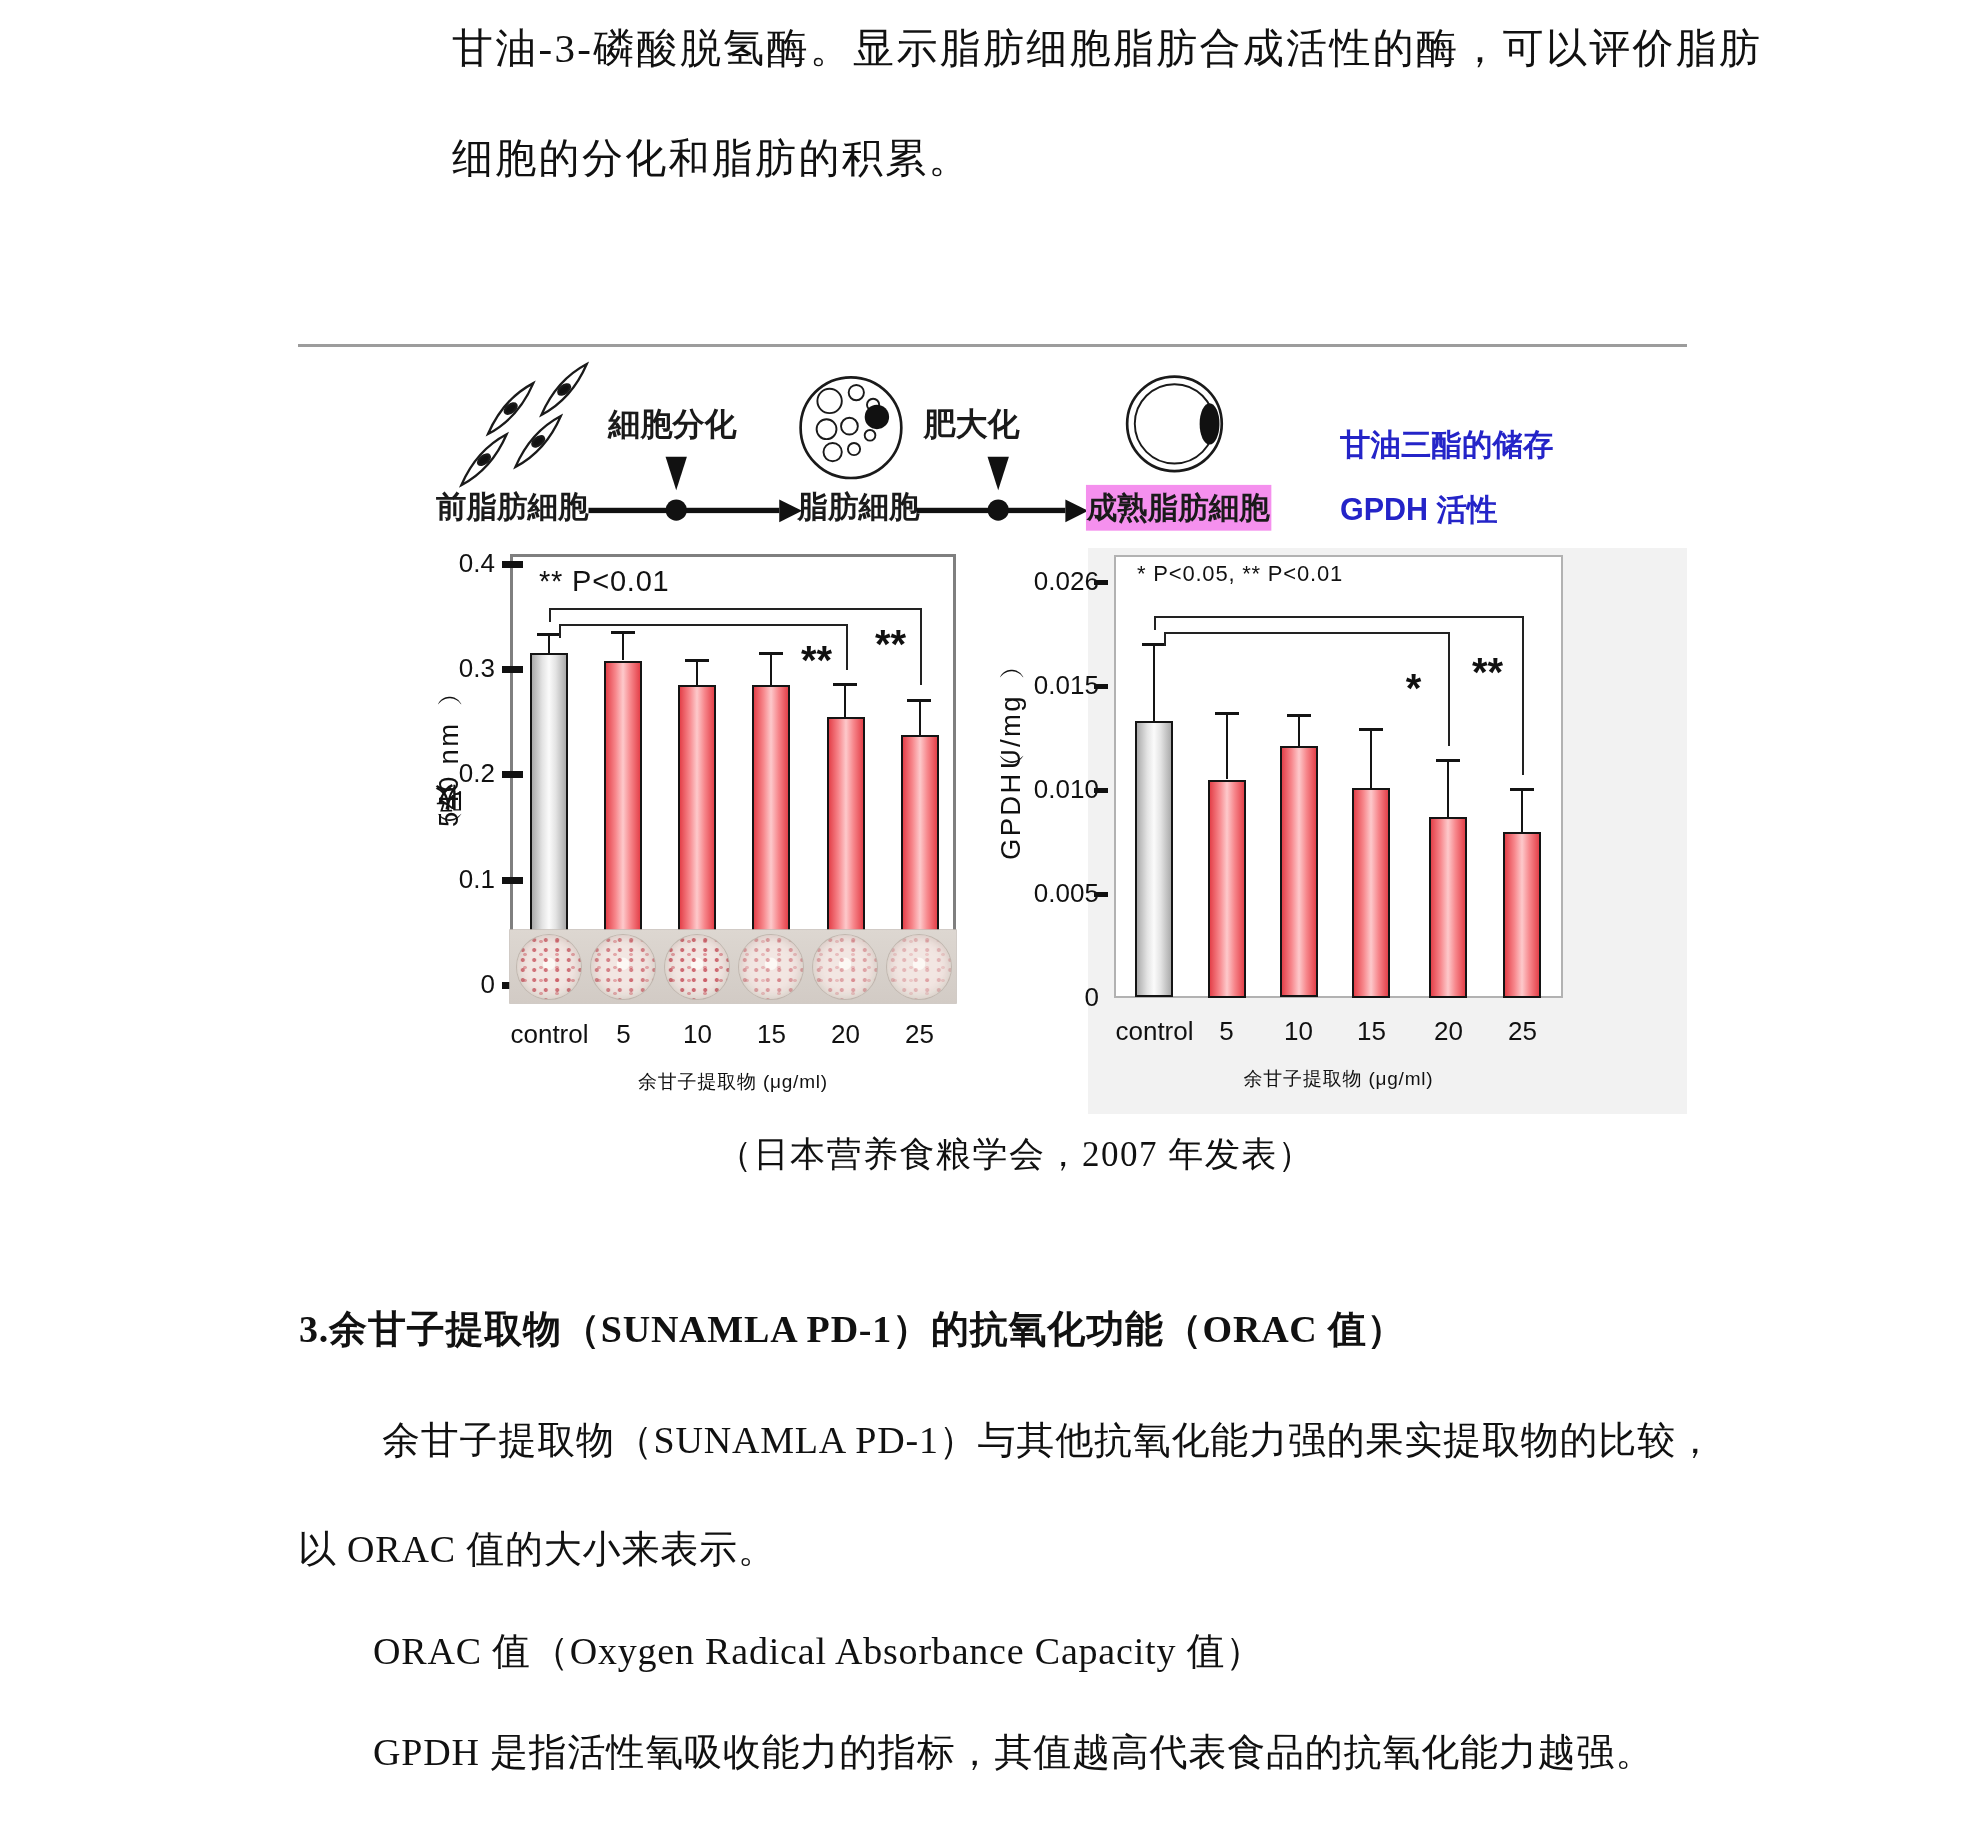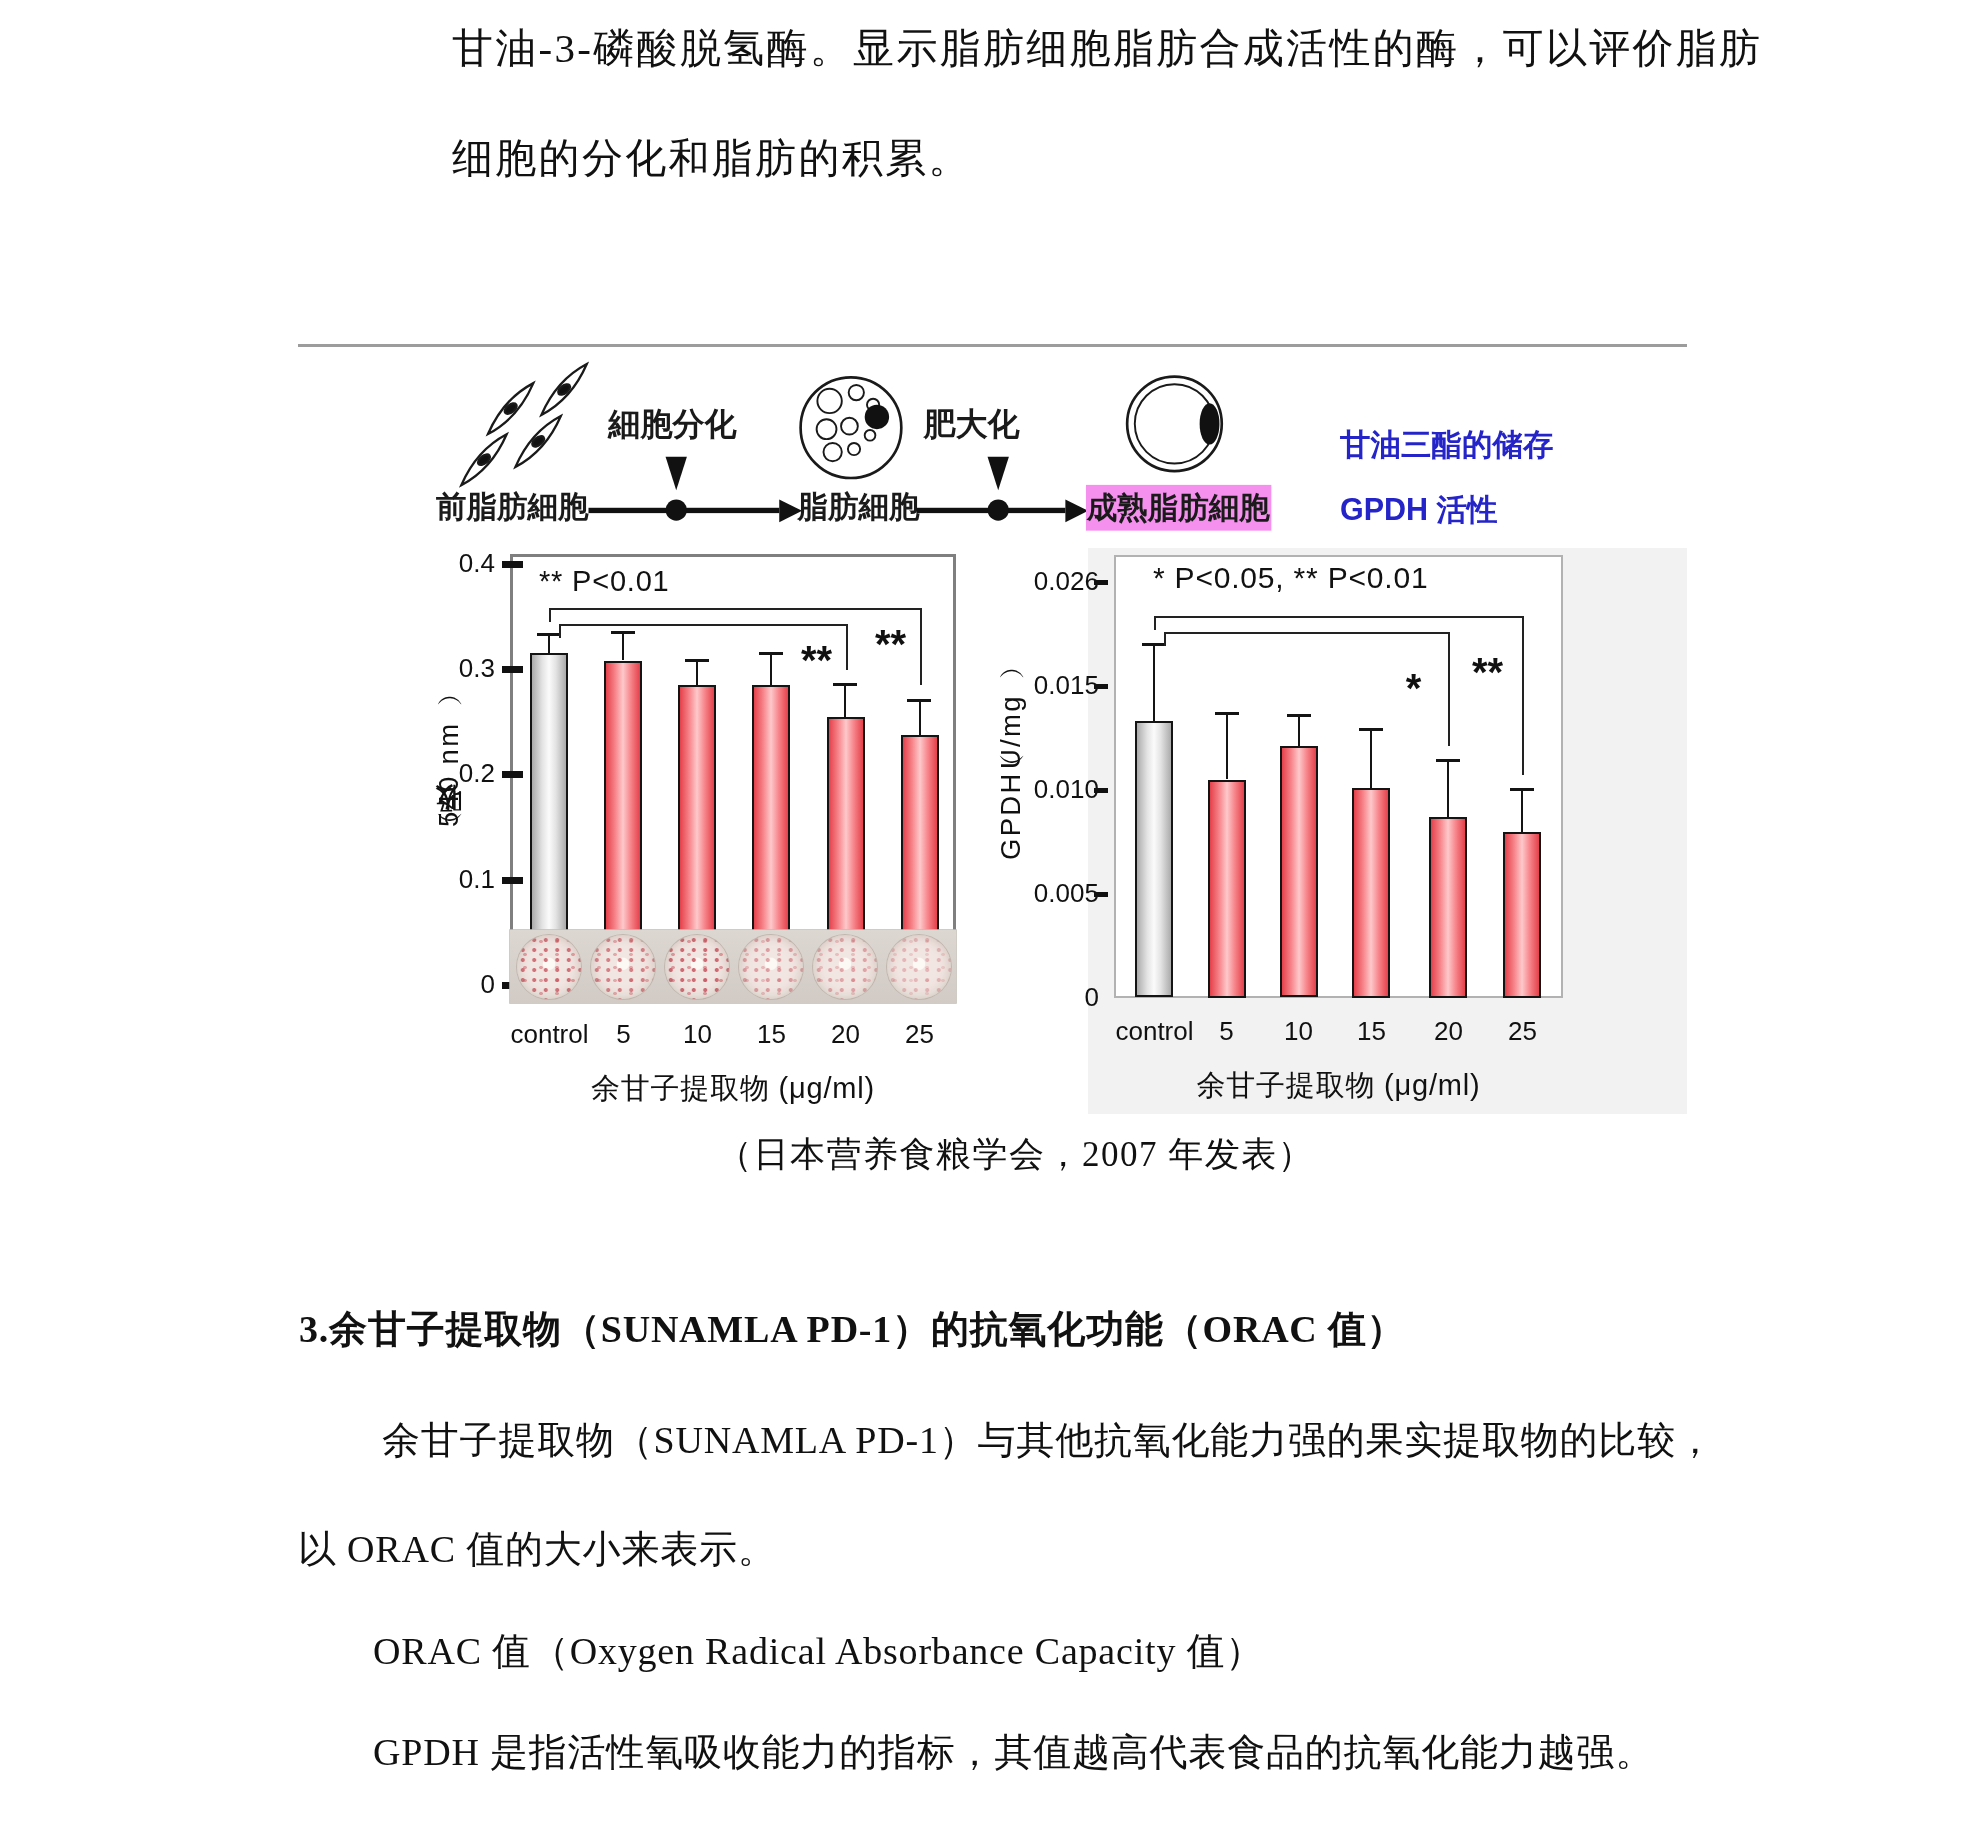--- a/index.html
+++ b/index.html
@@ -18,21 +18,21 @@
   .panel{position:absolute;background:#f2f2f2;z-index:0;}
   .plotbox{position:absolute;background:#ffffff;z-index:1;box-sizing:border-box;}
   .bar{position:absolute;border:2.3px solid #141414;box-sizing:border-box;z-index:2;}
   .bar-treated{background:linear-gradient(90deg,#e4414a 0%,#f7878c 28%,#fdc9cb 50%,#f7878c 72%,#e4414a 100%);}
   .bar-control{background:linear-gradient(90deg,#ababab 0%,#e3e3e3 30%,#fbfbfb 50%,#e3e3e3 70%,#ababab 100%);}
   .errv{position:absolute;width:2.3px;background:#141414;z-index:2;}
   .errcap{position:absolute;height:3.1px;background:#141414;z-index:2;}
   .ticklab{position:absolute;font-size:26px;text-align:right;z-index:2;}
   .tickmark{position:absolute;background:#111;z-index:3;}
   .catlab{position:absolute;font-size:26px;text-align:center;z-index:4;}
-  .axlab{position:absolute;font-size:29px;text-align:center;letter-spacing:0.8px;z-index:4;}
+  .axlab{position:absolute;font-size:19px;text-align:center;letter-spacing:0.8px;z-index:4;}
   .ylab{position:absolute;font-size:27.5px;writing-mode:vertical-rl;transform:rotate(180deg);
         display:flex;align-items:center;justify-content:center;letter-spacing:2.3px;z-index:2;}
   .ann{position:absolute;z-index:3;letter-spacing:0.8px;}
   .bracket{position:absolute;background:#222;z-index:3;}
   .sig{position:absolute;font-weight:bold;text-align:center;z-index:3;}
   .strip{position:absolute;z-index:3;background:linear-gradient(180deg,#ddd7d1,#d2cbc5);
          box-shadow:0 0 0 0.8px #c6bfb8;}
   .dish{position:absolute;border-radius:50%;border:1.5px solid rgba(190,180,172,.95);
         box-shadow:inset 0 0 12.2px rgba(140,115,105,.35);box-sizing:border-box;}
   
@@ -208,21 +208,21 @@
       <div class="errcap" style="position: absolute; left: 525px; top: 240px; width: 24.4px;"></div>
       <div class="catlab" style="position: absolute; left: 465px; top: 468px; width: 145px;">25</div>
       <div class="bracket" style="position: absolute; left: 169px; top: 68px; width: 370px; height: 2.3px;"></div>
       <div class="bracket" style="position: absolute; left: 169px; top: 68px; width: 2.3px; height: 13.7px;"></div>
       <div class="bracket" style="position: absolute; left: 537px; top: 68px; width: 2.3px; height: 159px;"></div>
       <div class="sig" style="position: absolute; left: 449px; top: 102px; width: 107px; font-size: 40px;">**</div>
       <div class="bracket" style="position: absolute; left: 179px; top: 84px; width: 286px; height: 2.3px;"></div>
       <div class="bracket" style="position: absolute; left: 179px; top: 84px; width: 2.3px; height: 13.7px;"></div>
       <div class="bracket" style="position: absolute; left: 463px; top: 84px; width: 2.3px; height: 114px;"></div>
       <div class="sig" style="position: absolute; left: 375px; top: 118px; width: 107px; font-size: 40px;">*</div>
-      <div class="ann" style="position: absolute; left: 168px; top: 13px; font-size: 30px;">* P&lt;0.05, ** P&lt;0.01</div>
+      <div class="ann" style="position: absolute; left: 152px; top: 13px; font-size: 22px;">* P&lt;0.05, ** P&lt;0.01</div>
       <div class="axlab" style="position: absolute; left: 129px; top: 518px; width: 449px;">余甘子提取物 (μg/ml)</div>
       <div class="ylab" style="position: absolute; left: 7.6px; top: 45px; height: 366px; width: 35px;">GPDH（U/mg）</div>
     </div>
 
   <div class="abs caption" style="left:321px;top:1131px;width:1389px;">（日本营养食粮学会，2007 年发表）</div>
 
   <div class="abs heading nowrap" style="left:299px;top:1304px;">3.余甘子提取物（SUNAMLA PD-1）的抗氧化功能（ORAC 值）</div>
   <div class="abs body-text nowrap" style="left:382px;top:1415px;">余甘子提取物（SUNAMLA PD-1）与其他抗氧化能力强的果实提取物的比较，</div>
   <div class="abs body-text nowrap" style="left:373px;top:1626px;">ORAC 值（Oxygen Radical Absorbance Capacity 值）</div>
   <div class="abs body-text nowrap" style="left:298px;top:1524px;">以 ORAC 值的大小来表示。</div>

